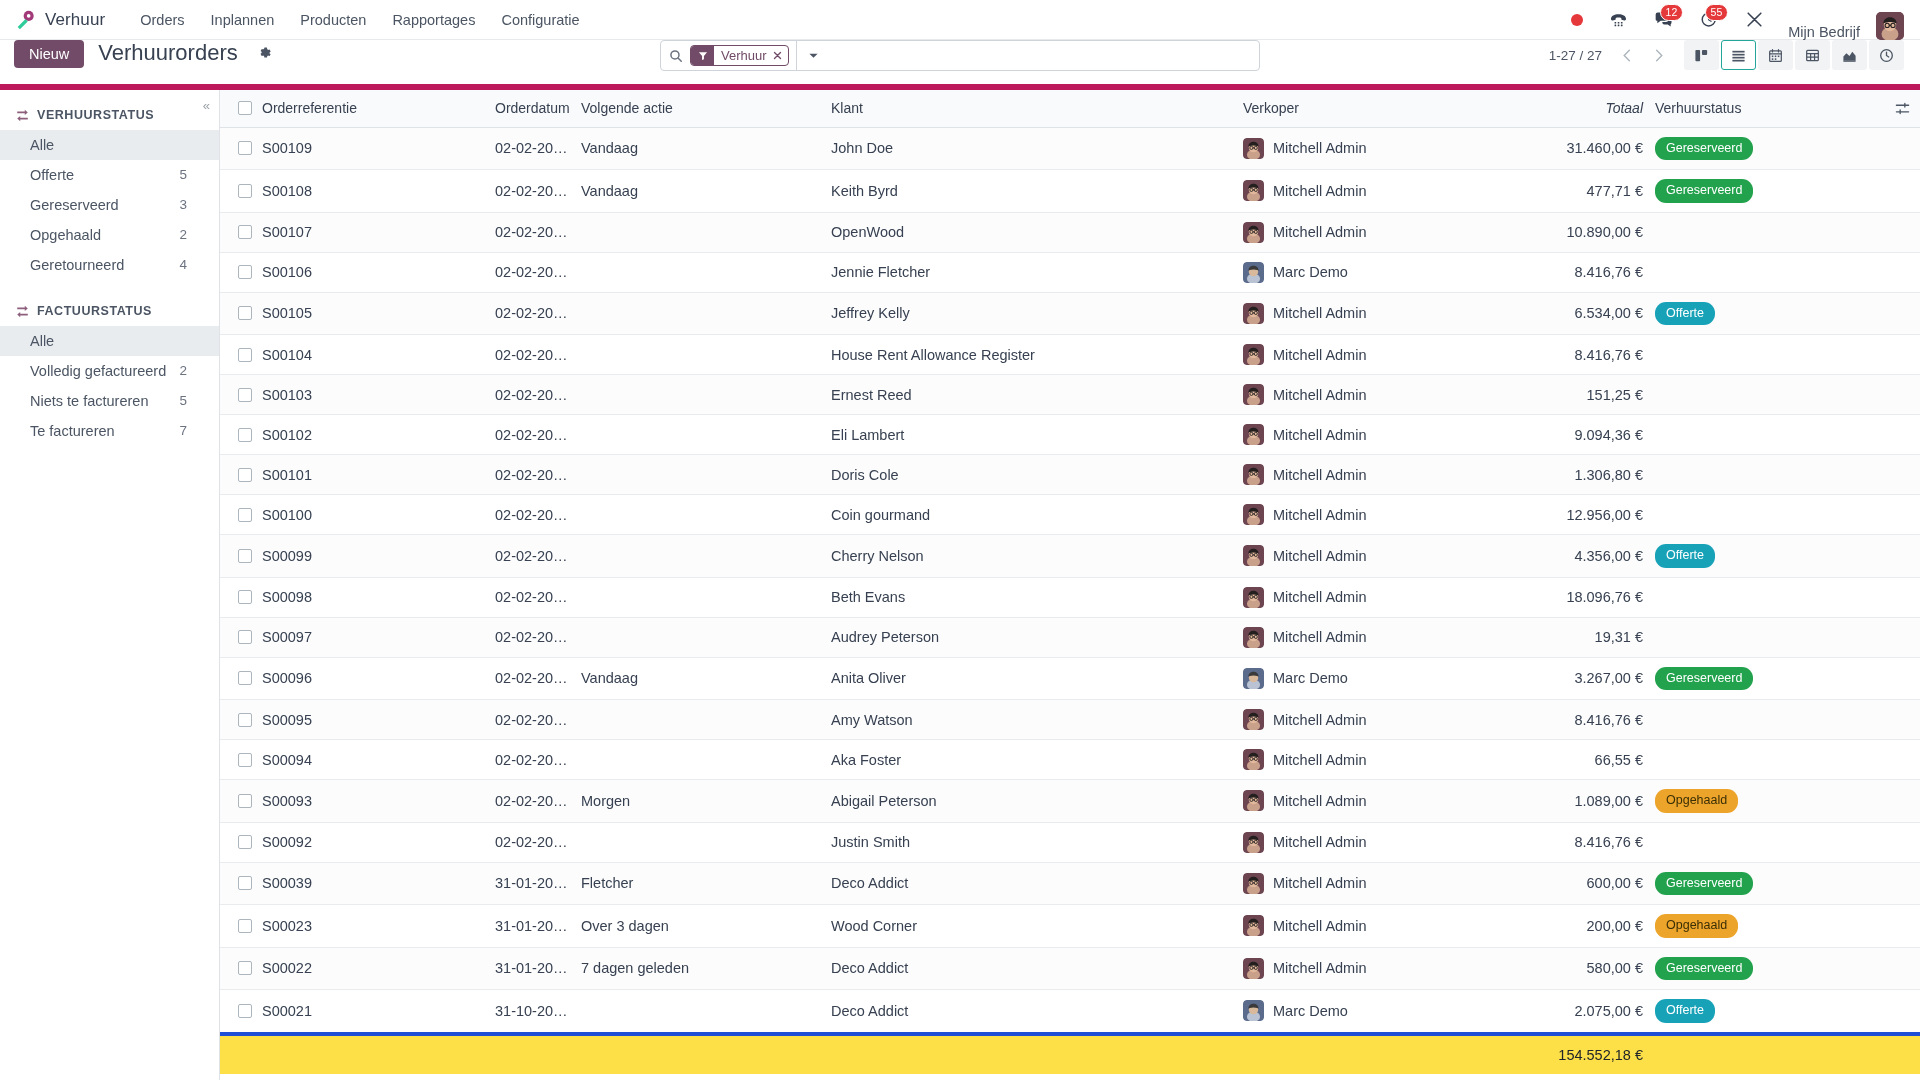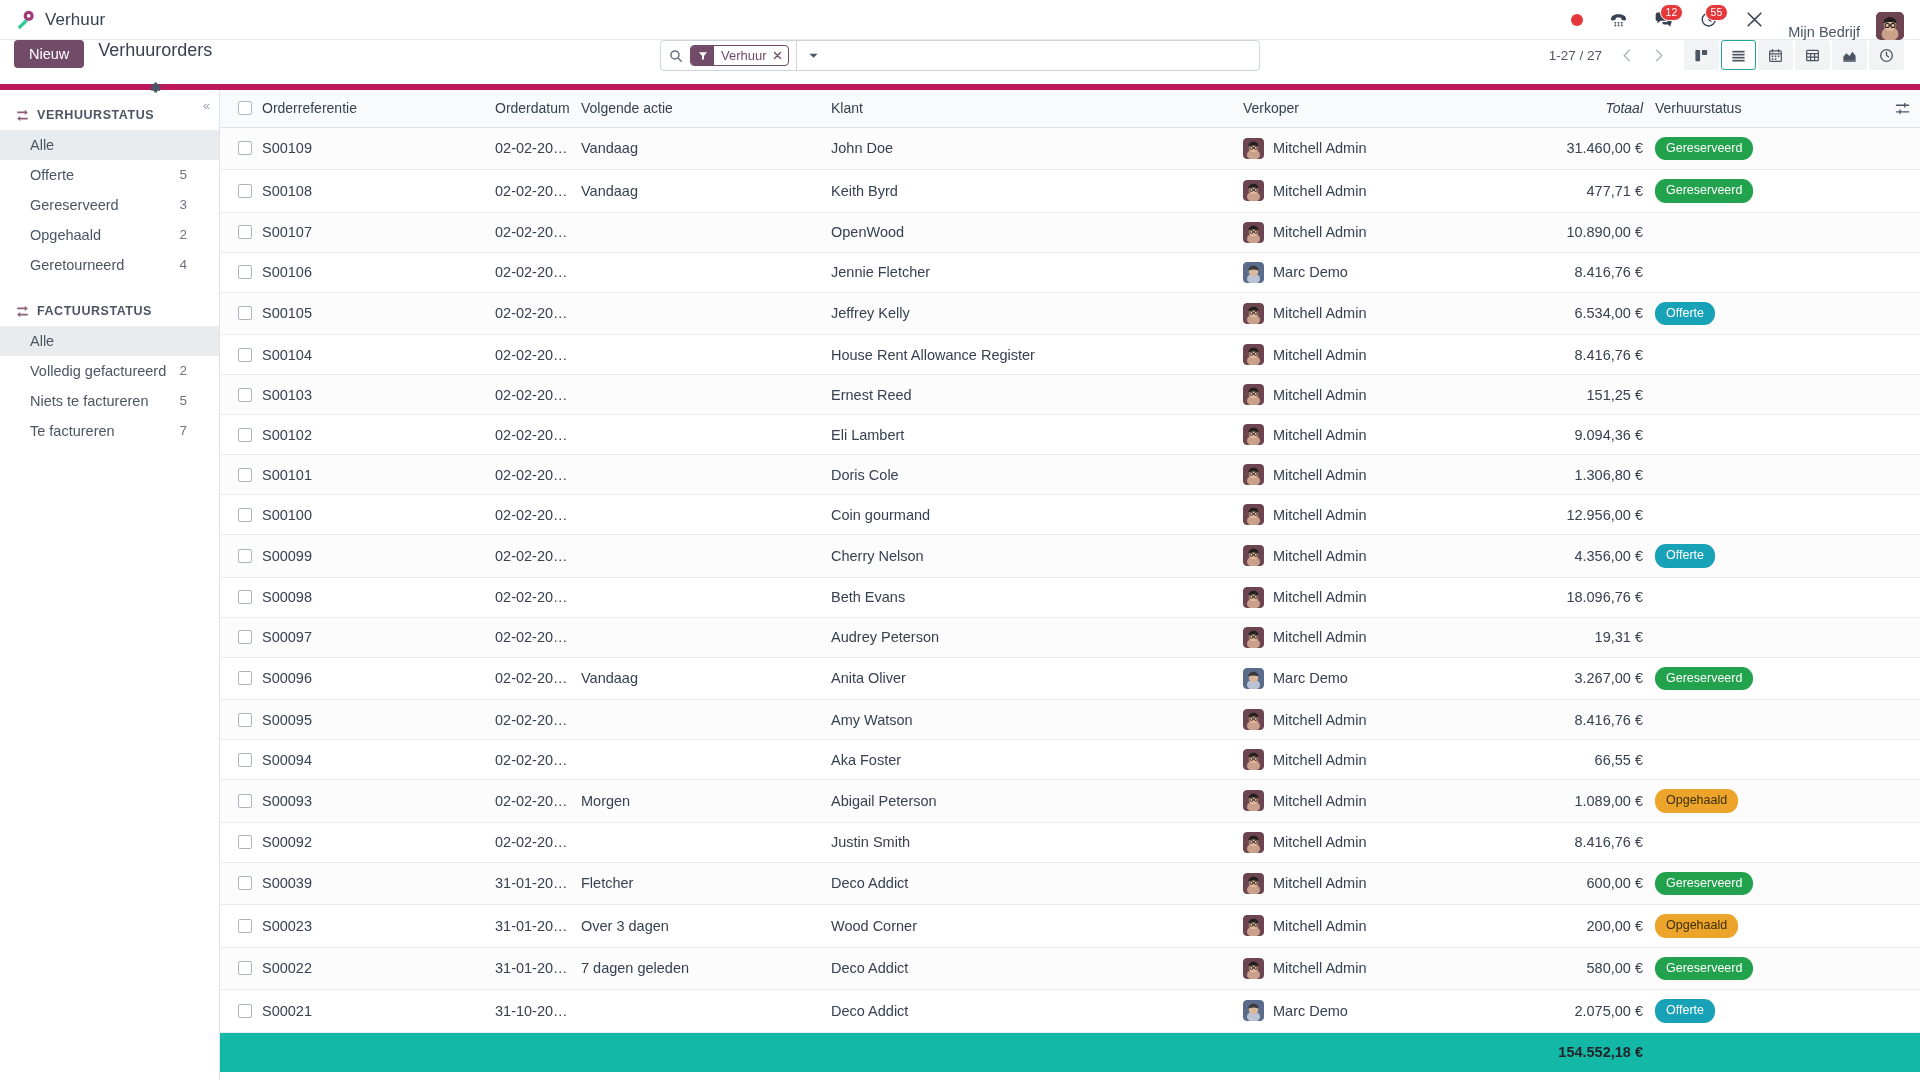--- a/index.html
+++ b/index.html
@@ -70,21 +70,21 @@
     position: relative; z-index: 30;
   }
   .btn-new {
     background: #714b67; color: #fff;
     border: none; border-radius: 4px;
     font-size: 14.5px; font-family: inherit;
     padding: 6px 15px; cursor: pointer;
     margin-right: 14px;
   }
   .breadcrumb-title {
-    font-size: 18px; color: #374151; display: flex; align-items: center; gap: 20px; flex-direction: column;
+    font-size: 22px; color: #374151; display: flex; align-items: center; gap: 20px;
   }
   .gear-ico { color: #6b7280; display: inline-flex; cursor: pointer; }
 
   
   .searchview-wrap {
     position: absolute; left: 50%; transform: translateX(-50%);
     width: 600px;
   }
   .searchview {
     display: flex; align-items: center;
@@ -222,41 +222,48 @@
     font-size: 12.5px; line-height: 1;
     padding: 5px 11px 6px; white-space: nowrap;
   }
   .badge-success { background: #23a24d; color: #fff; }
   .badge-info { background: #17a2b8; color: #fff; }
   .badge-warning { background: #eca42a; color: #3b2f06; }
 
   .opt-btn { color: #4b5563; display: flex; align-items: center; justify-content: center; cursor: pointer; }
 
   tfoot td {
-    background: #14b8a6;
-    border-top: 1px solid #1d4ed8;
+    background: #fde047;
+    border-top: 4px solid #1d4ed8;
     border-bottom: none;
     height: 40px; padding: 9px 6px;
-    font-size: 14.5px; color: #212529; font-weight: 700;
+    font-size: 14.5px; color: #212529; font-weight: 400;
   }
   tfoot td.num { text-align: right; }
 </style>
 </head>
 <body>
 
 <div class="navbar">
   <div class="brand-wrap">
     <span class="brand-icon">
       <svg viewBox="0 0 24 24" width="22" height="22">
         <circle cx="16" cy="7.5" r="5.5" fill="#a23a7a"></circle>
         <circle cx="16" cy="7.5" r="2" fill="#ffffff"></circle>
         <path d="M12.5 11 L4 19.5 L6.5 22 L15 13.5 Z" fill="#2ecc9b"></path>
       </svg>
     </span>
     <span class="brand-name">Verhuur</span>
+  </div>
+  <div class="nav-menu">
+    <div class="nav-item">Orders</div>
+    <div class="nav-item">Inplannen</div>
+    <div class="nav-item">Producten</div>
+    <div class="nav-item">Rapportages</div>
+    <div class="nav-item">Configuratie</div>
   </div>
 
   <div class="nav-right">
     <div class="sysicon">
       <span class="rec-dot"></span>
     </div>
     <div class="sysicon">
       <svg viewBox="0 0 24 24" width="19" height="19" fill="none" stroke="#374151" stroke-width="1.7" stroke-linecap="round">
         <path d="M2.5 11.5c0-4 4.3-6 9.5-6s9.5 2 9.5 6c0 1.2-1 2-2.1 1.7l-2.6-.6c-.8-.2-1.3-.9-1.3-1.7v-.9c-2.3-.7-4.6-.7-7 0v.9c0 .8-.5 1.5-1.3 1.7l-2.6.6C3.5 13.5 2.5 12.7 2.5 11.5z" fill="#374151" stroke="none"></path>
         <g fill="#374151" stroke="none">

